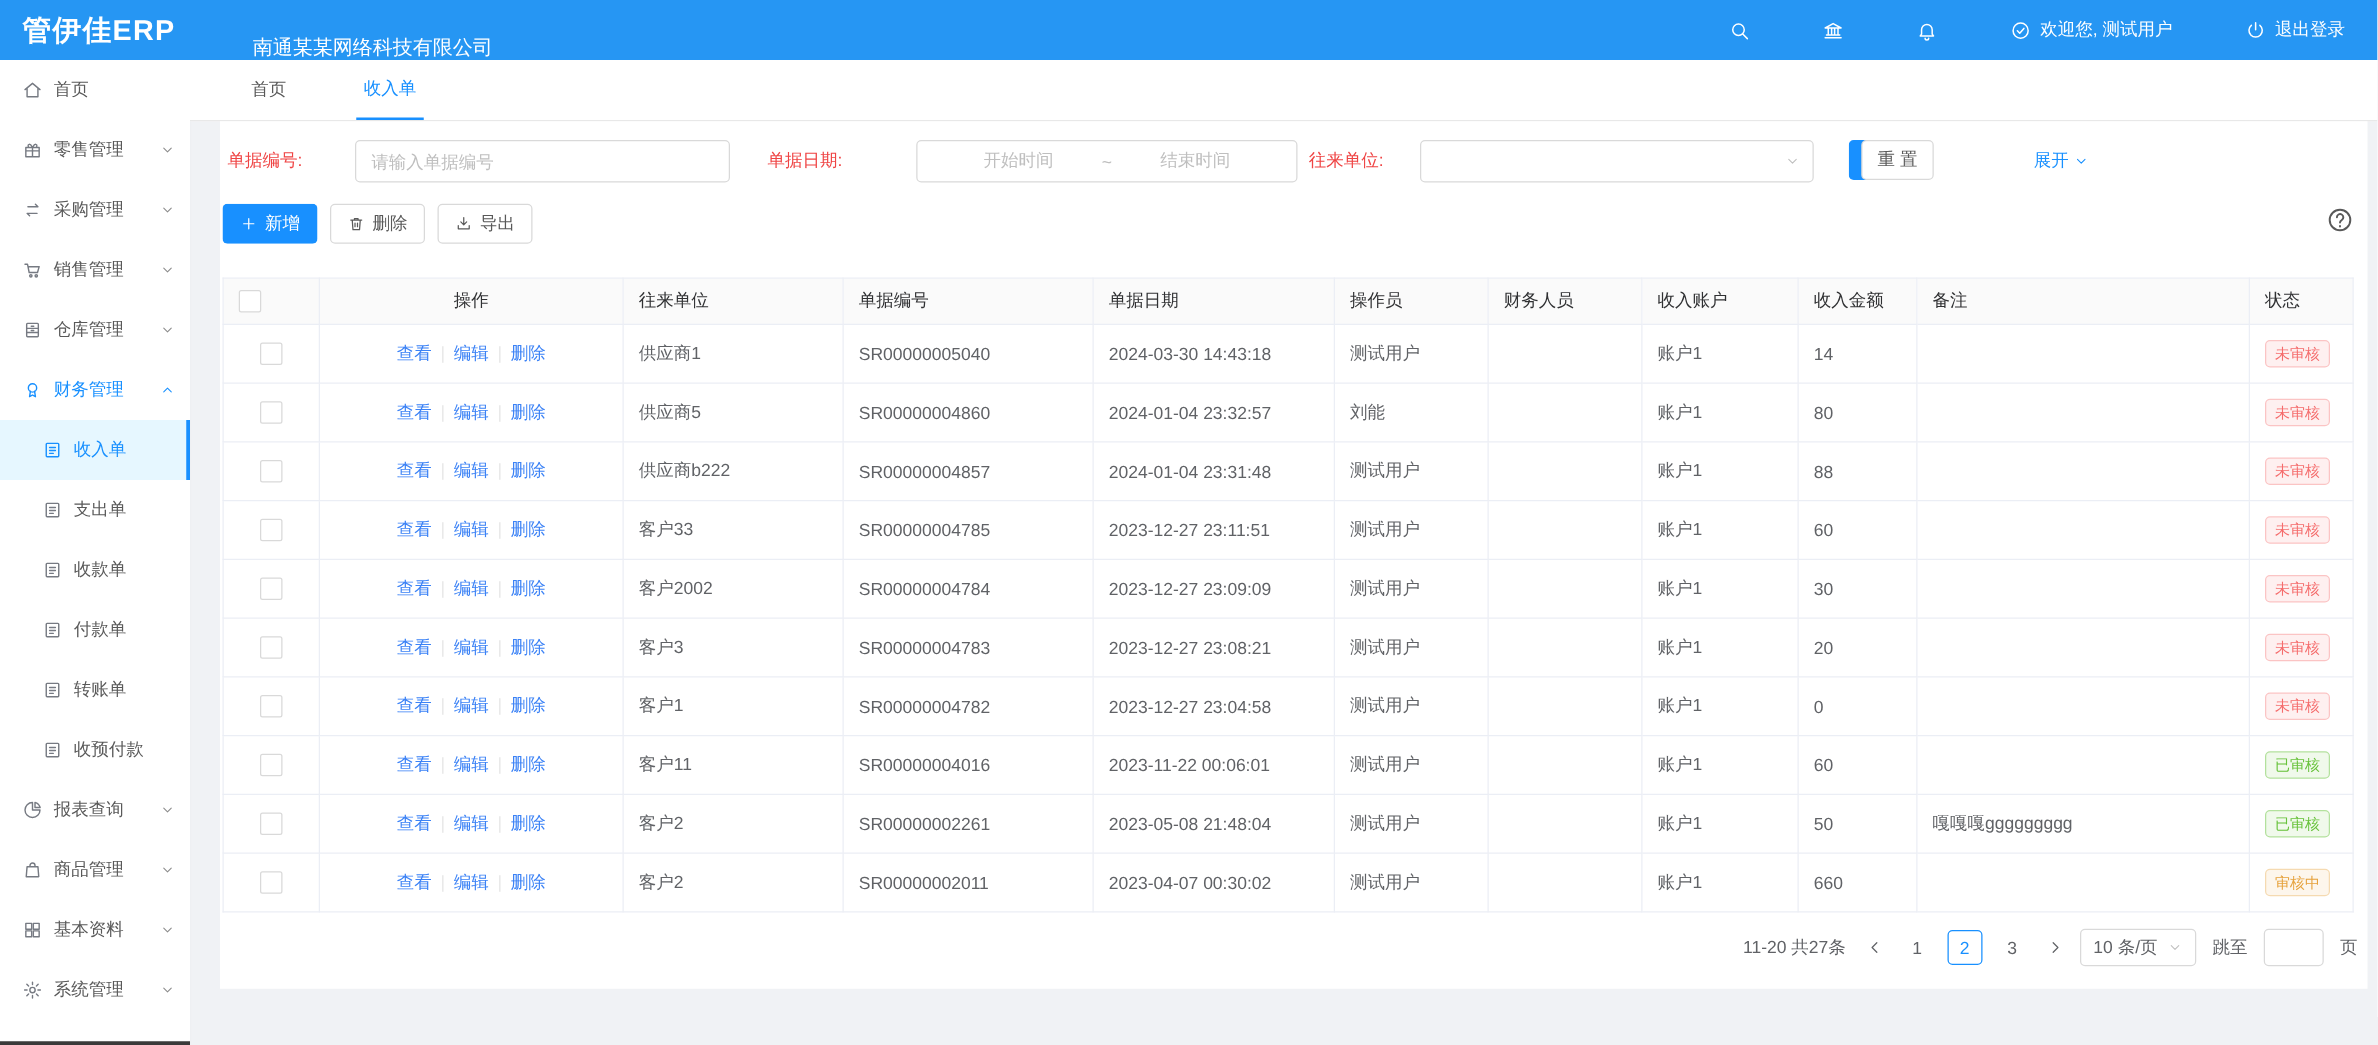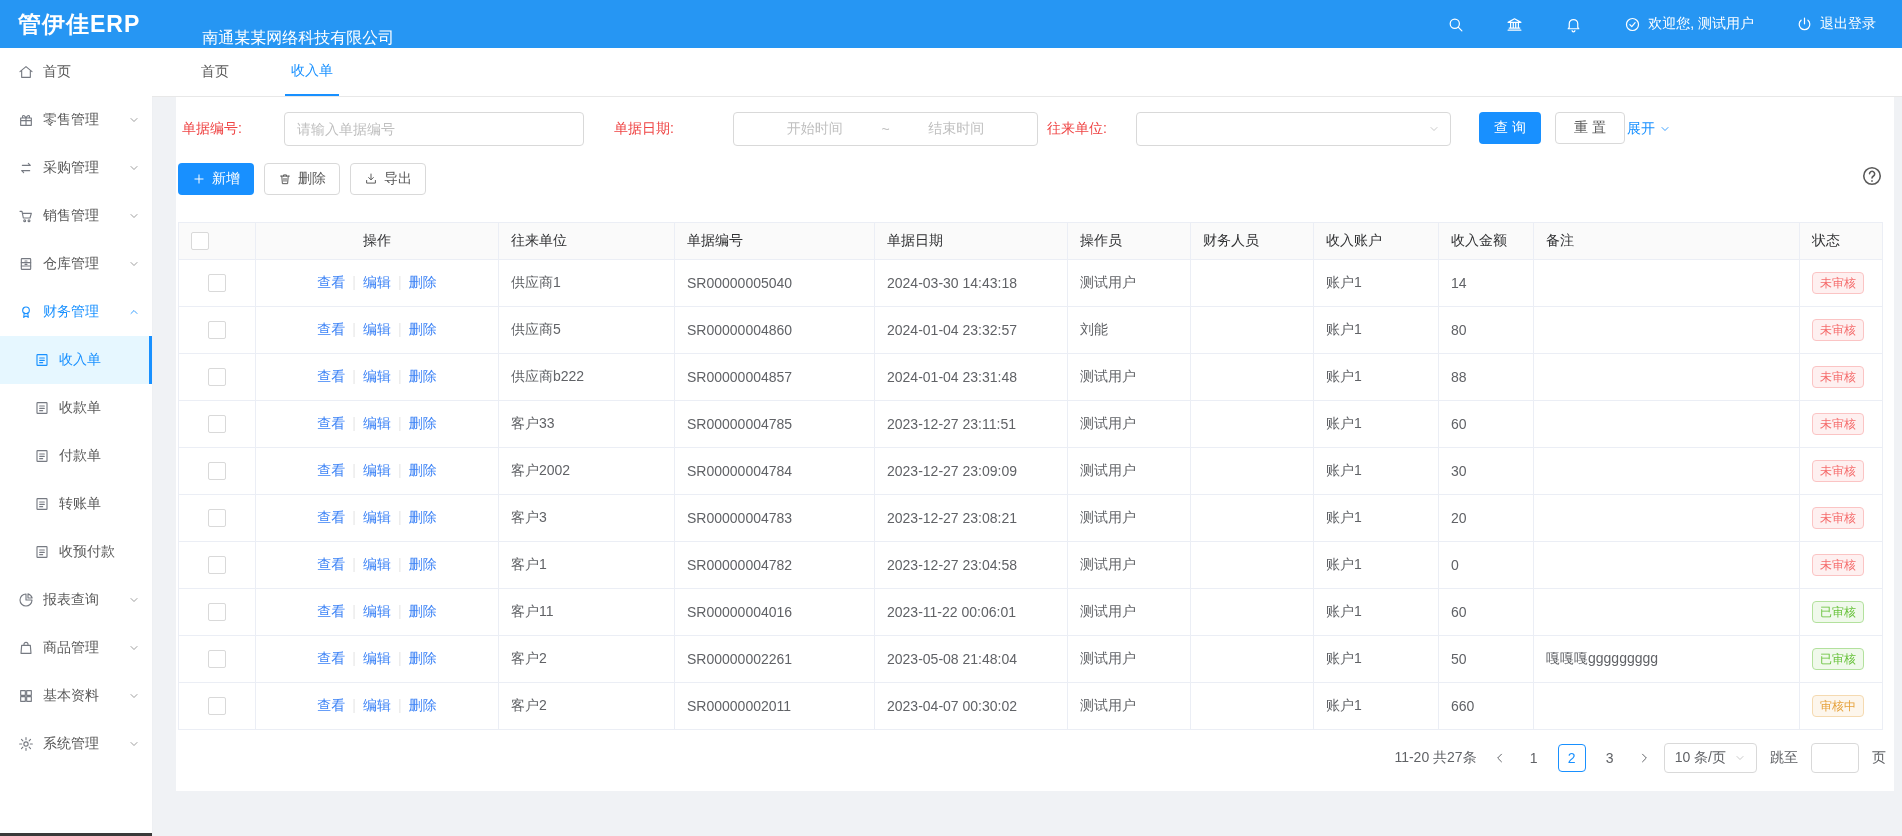--- a/index.html
+++ b/index.html
@@ -7,21 +7,21 @@
     width:1902px;height:836px;position:relative;overflow:hidden;
     background:#f0f2f5;
     font-family:"Liberation Sans","DejaVu Sans",sans-serif;
     font-size:14px;color:#606266;
   }
   svg{display:block}
   
   .header{position:absolute;left:0;top:0;width:1902px;height:48px;background:#2696f3;color:#fff;display:flex;align-items:center;}
   .logo{font-size:23px;font-weight:bold;margin-left:18px;letter-spacing:1px;}
   .company{font-size:16px;margin-left:62px;margin-top:28px;}
-  .header-right{margin-left:auto;display:flex;align-items:center;gap:42px;margin-right:26px;font-size:14px;}
+  .header-right{margin-left:auto;display:flex;align-items:center;gap:58px;margin-right:26px;font-size:14px;}
   .hicon{width:17px;height:17px;cursor:pointer;}
   .hgroup{display:flex;align-items:center;gap:7px;cursor:pointer;}
   
   .sidebar{position:absolute;left:0;top:48px;width:152px;bottom:0;background:#fff;box-shadow:1px 0 0 #eef0f3;}
   .side-item{height:48px;display:flex;align-items:center;color:#595959;cursor:pointer;padding-left:18px;position:relative;}
   .side-item .micon{width:16px;height:16px;color:#767a82;margin-right:9px;flex:0 0 16px;}
   .side-item.sub{padding-left:34px;}
   .side-item .chev{width:12px;height:12px;position:absolute;right:12px;color:#8c8c8c;}
   .side-item.open{color:#1890ff;}
   .side-item.open .micon,.side-item.open .chev{color:#1890ff;}
@@ -210,20 +210,30 @@
       <span class="micon">
         <svg viewBox="0 0 24 24" width="100%" height="100%" fill="none" stroke="currentColor" stroke-width="1.7" stroke-linecap="round" stroke-linejoin="round">
           <rect x="4.5" y="4" width="15" height="16" rx="1"></rect>
           <path d="M8.5 9h7M8.5 12.5h7M8.5 16h4.5"></path>
         </svg>
       </span>
       <span>收入单</span>
 
     </div>
 
+    <div class="side-item sub">
+      <span class="micon">
+        <svg viewBox="0 0 24 24" width="100%" height="100%" fill="none" stroke="currentColor" stroke-width="1.7" stroke-linecap="round" stroke-linejoin="round">
+          <rect x="4.5" y="4" width="15" height="16" rx="1"></rect>
+          <path d="M8.5 9h7M8.5 12.5h7M8.5 16h4.5"></path>
+        </svg>
+      </span>
+      <span>支出单</span>
+
+    </div>
 
     <div class="side-item sub">
       <span class="micon">
         <svg viewBox="0 0 24 24" width="100%" height="100%" fill="none" stroke="currentColor" stroke-width="1.7" stroke-linecap="round" stroke-linejoin="round">
           <rect x="4.5" y="4" width="15" height="16" rx="1"></rect>
           <path d="M8.5 9h7M8.5 12.5h7M8.5 16h4.5"></path>
         </svg>
       </span>
       <span>收款单</span>
 
@@ -352,21 +362,21 @@
     <div class="f-box select" style="left:958px;width:315px;">
       <span class="chev-gray">
           <svg viewBox="0 0 24 24" width="100%" height="100%" fill="none" stroke="currentColor" stroke-width="1.7" stroke-linecap="round" stroke-linejoin="round">
             <path d="M6 9l6 6 6-6"></path>
           </svg>
         </span>
     </div>
     <div class="btn btn-primary f-btn" style="left:1301px;width:62px;">
       <span>查 询</span>
     </div>
-    <div class="btn btn-plain f-btn" style="left:1377px;width:70px;">
+    <div class="btn btn-plain f-btn" style="left:1311px;width:58px;">
       <span>重 置</span>
     </div>
     <div class="expand-link" style="left:1449px;">
       <span>展开</span>
       <span class="chev" style="color:#1890ff;">
           <svg viewBox="0 0 24 24" width="100%" height="100%" fill="none" stroke="currentColor" stroke-width="1.7" stroke-linecap="round" stroke-linejoin="round">
             <path d="M6 9l6 6 6-6"></path>
           </svg>
         </span>
     </div>

